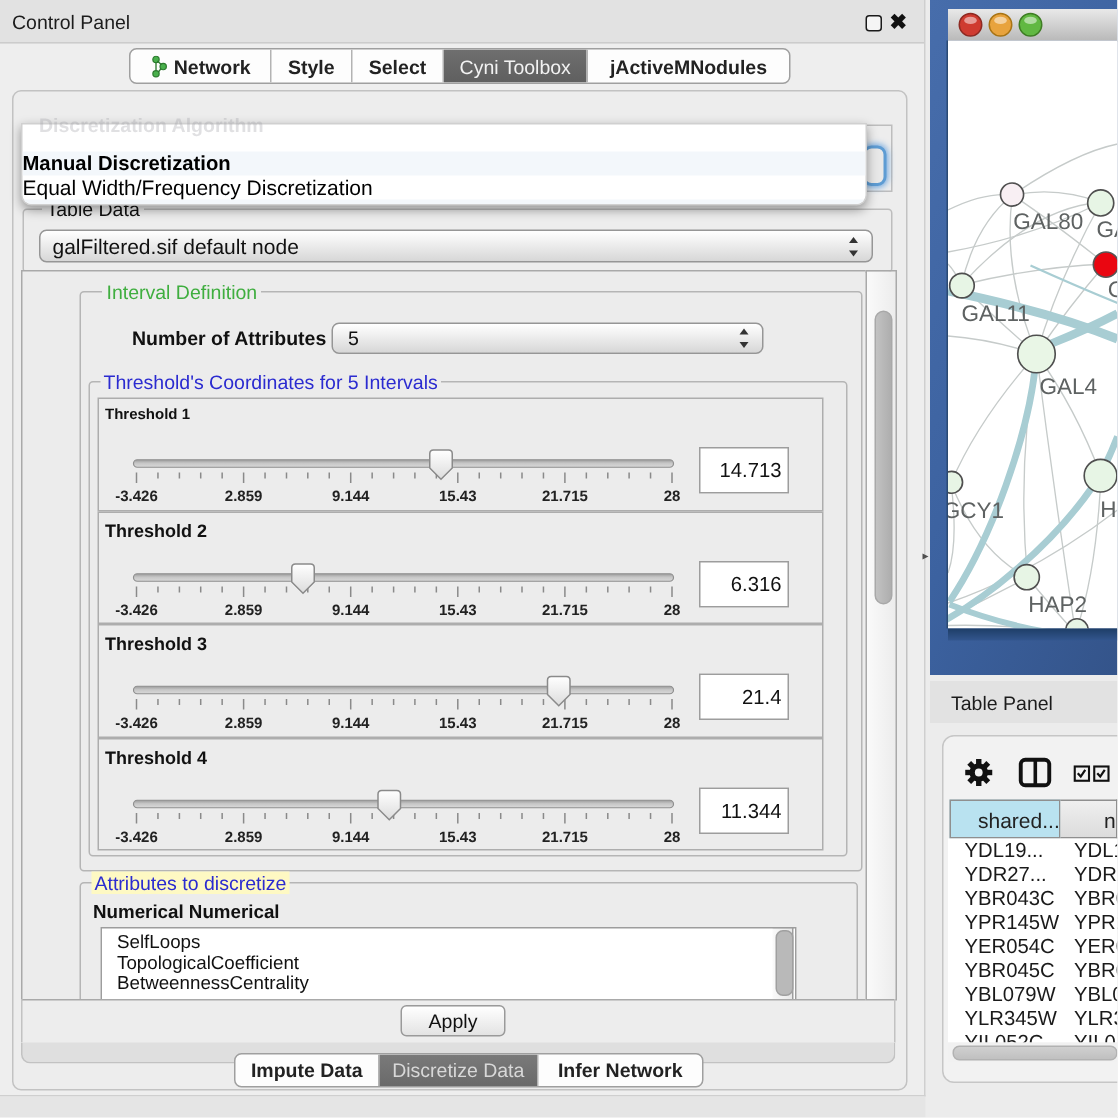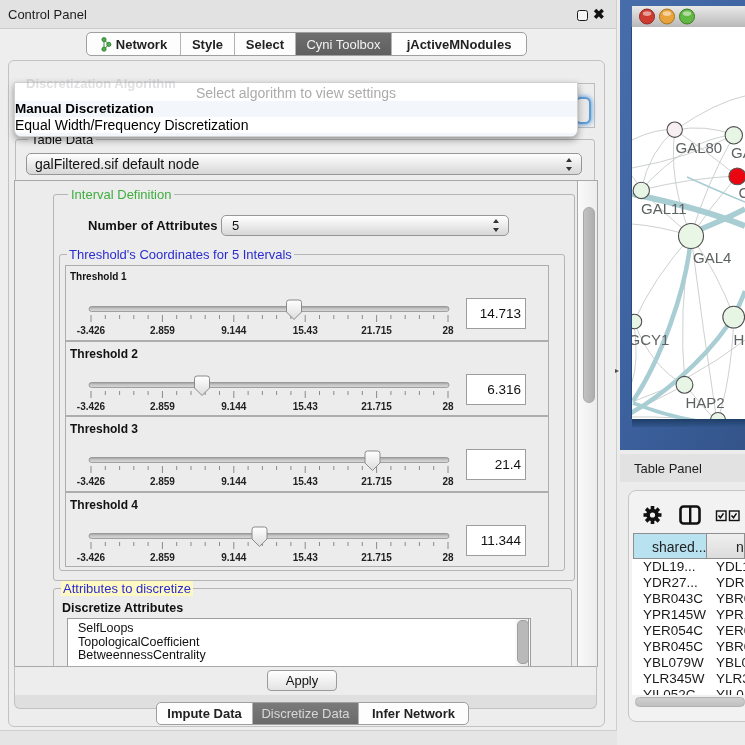--- a/index.html
+++ b/index.html
@@ -241,21 +241,21 @@
             <text x="310.6" y="68" text-anchor="middle">21.715</text>
             <text x="382.0" y="68" text-anchor="middle">28</text>
           </g>
           <path d="M186.0 36.5 Q186.0 34 188.5 34 L198.5 34 Q201.0 34 201.0 36.5 L201.0 46 L193.5 53.5 L186.0 46 Z" fill="url(#thm)" stroke="#8a8a8a" stroke-width="1"></path>
         </svg>
   <div class="abs vfield">11.344</div>
 </div>
 
     <div class="abs" style="left:38px;top:407px;width:517px;height:120px;border:1px solid #b5b5b5;border-radius:3px;"></div>
     <div class="abs" style="left:46px;top:400px;font-size:13px;color:#2b2bd0;background:#fef9c3;padding:0 2px;">Attributes to discretize</div>
-    <div class="abs" style="left:47px;top:420px;font-size:12.5px;font-weight:bold;color:#111;">Discretize Attributes</div>
+    <div class="abs" style="left:47px;top:420px;font-size:12.5px;font-weight:bold;color:#111;">Numerical Numerical</div>
     <div class="abs" style="left:52px;top:437px;width:462px;height:60px;background:#ffffff;border:1px solid #9d9d9d;font-size:12.5px;color:#111;overflow:hidden;">
       <div style="margin:3px 0 0 10px;line-height:13.6px;">SelfLoops<br>TopologicalCoefficient<br>BetweennessCentrality</div>
     </div>
     <div class="abs" style="left:500px;top:437px;width:14px;height:60px;background:linear-gradient(90deg,#fafafa,#e8e8e8);border:1px solid #9d9d9d;border-left:none;box-sizing:border-box;"></div>
     <div class="abs" style="left:502px;top:439px;width:10px;height:42px;background:#b9b9b9;border:1px solid #a0a0a0;border-radius:5px;"></div>
   </div>
 
   <div class="abs" style="left:577px;top:180px;width:21px;height:487px;border:1px solid #a9a9a9;background:linear-gradient(90deg,#fafafa,#ececec);box-sizing:border-box;"></div>
   <div class="abs" style="left:582.5px;top:207px;width:12px;height:196px;background:linear-gradient(90deg,#c2c2c2,#aeaeae);border:1px solid #a8a8a8;border-radius:6px;box-sizing:border-box;"></div>
 
@@ -397,21 +397,20 @@
       <div style="position:absolute;left:84px;top:127.9px;font-size:13.5px;line-height:16px;color:#1a1a1a;white-space:nowrap;">YIL0</div>
     </div>
 
   <div class="abs" style="left:632px;top:695px;width:113px;height:13px;background:#f1f1f1;"></div>
   <div class="abs" style="left:634.5px;top:697px;width:108.5px;height:7.5px;background:linear-gradient(#d0d0d0,#c0c0c0);border:1px solid #b2b2b2;border-radius:4.5px;"></div>
 
   <div class="abs" style="left:14px;top:82px;width:564px;height:55px;background:#ffffff;border:1px solid #d0d0d0;border-radius:0 0 7px 7px;box-shadow:0 3px 7px rgba(0,0,0,0.38);overflow:hidden;box-sizing:border-box;">
     <div style="position:absolute;left:0;top:18px;width:100%;height:16px;background:#f3f7fb;"></div>
     <div style="position:absolute;left:0;top:50px;width:100%;height:5px;background:#f3f7fb;"></div>
   </div>
-  <div class="abs" style="left:14px;top:85px;width:564px;text-align:center;font-size:14px;color:#ababab;">Select algorithm to view settings</div>
   <div class="abs" style="left:15px;top:101px;font-size:13.5px;font-weight:bold;color:#000;">Manual Discretization</div>
   <div class="abs" style="left:15px;top:116.5px;font-size:14px;color:#000;">Equal Width/Frequency Discretization</div>
   <div class="abs" style="left:26px;top:76px;font-size:13px;font-weight:bold;color:rgba(160,160,168,0.33);">Discretization Algorithm</div>
 
 </div>
 <style>
 
   .tbox{width:484px;height:75.5px;border:1px solid #adadad;box-sizing:border-box;}
   .vfield{right:22px;top:32px;width:60px;height:31px;background:#ffffff;border:1px solid #9d9d9d;box-sizing:border-box;font-size:13.5px;color:#111;text-align:right;line-height:29px;padding-right:4px;}
   .seg{display:flex;align-items:center;justify-content:center;font-size:13px;font-weight:bold;color:#222;border-right:1px solid #b3b3b3;box-sizing:border-box;}

